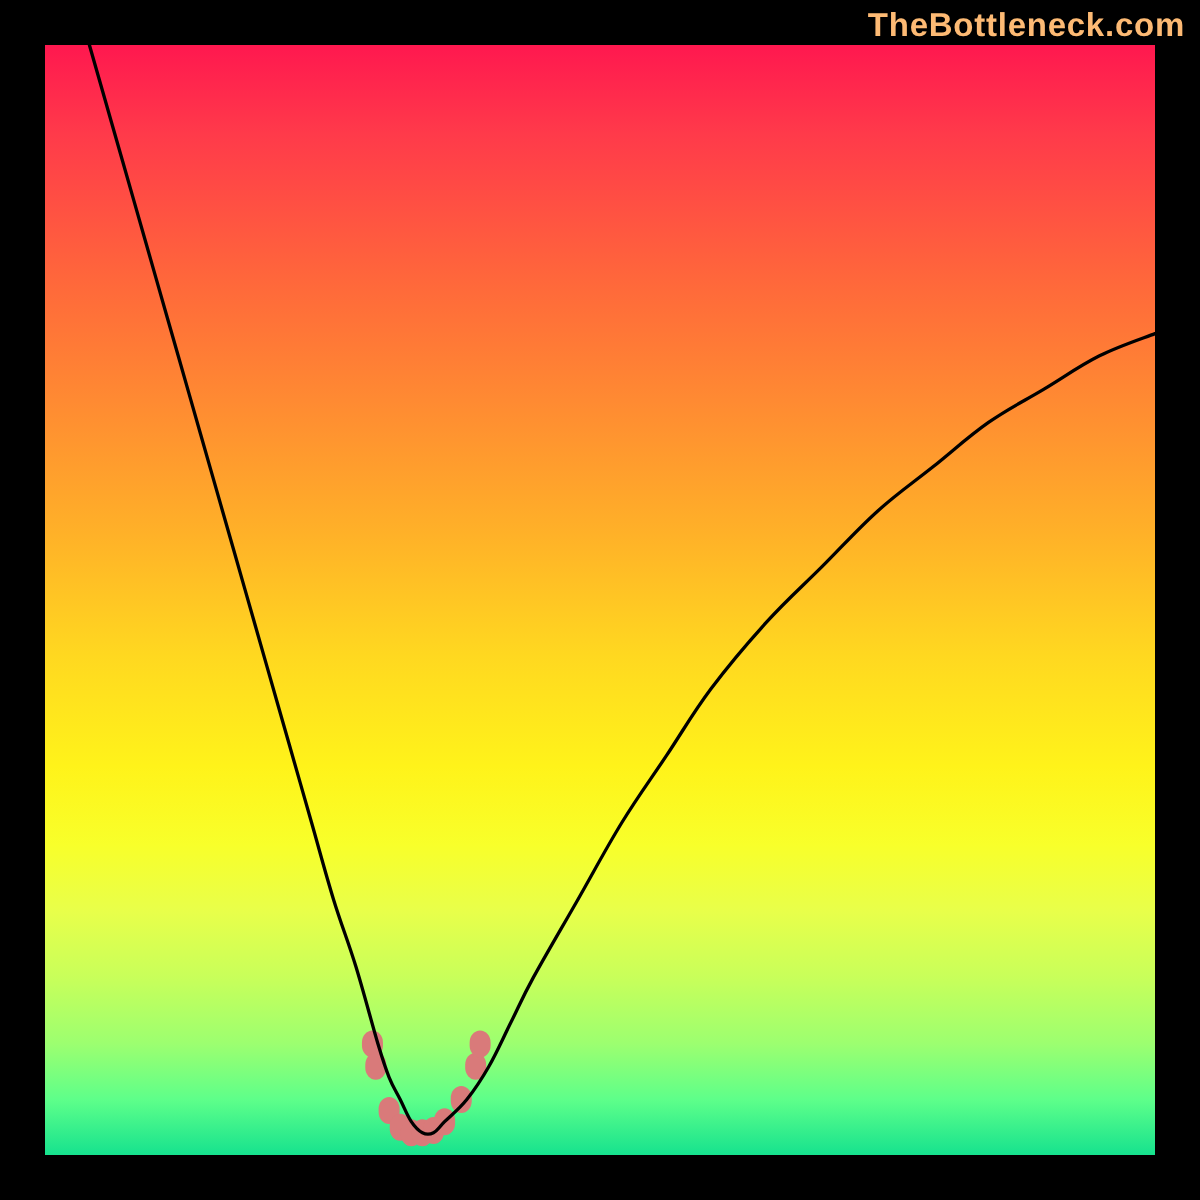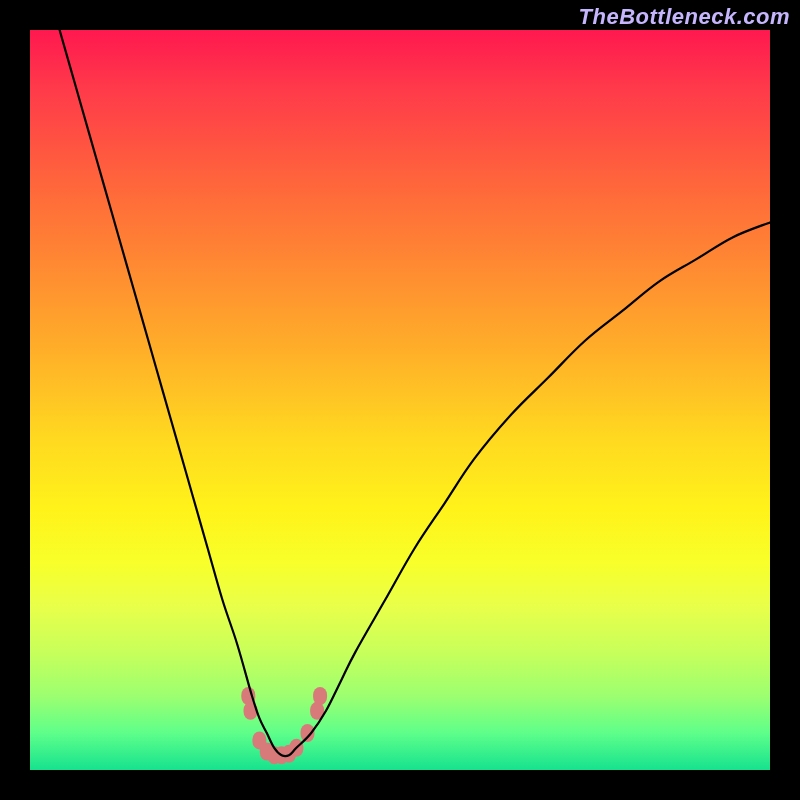--- a/index.html
+++ b/index.html
@@ -39,24 +39,23 @@
       #16e28e 100%
     );
   }
   .watermark {
     position: absolute;
     top: 4px;
     right: 10px;
     font-family: Arial, Helvetica, sans-serif;
     font-size: 22px;
     font-weight: 600;
-    color: #c4b5fd;
+    color: #fdba74;
     letter-spacing: 0.5px;
     user-select: none;
-    font-style: italic;
   }
   svg.curve {
     position: absolute;
     left: 0;
     top: 0;
     width: 740px;
     height: 740px;
     overflow: visible;
   }
 </style>

